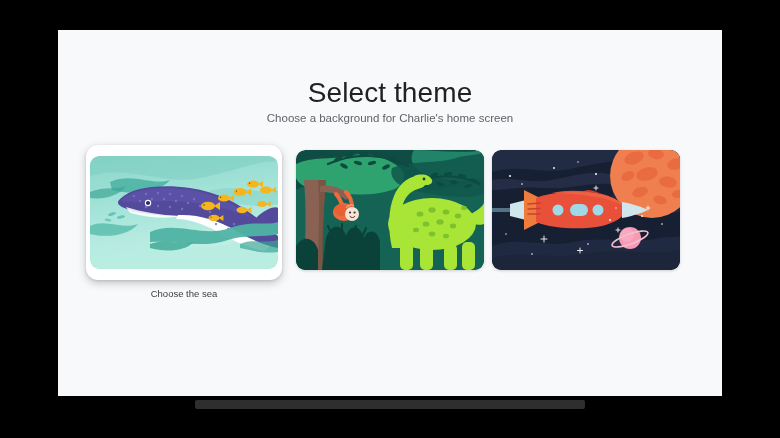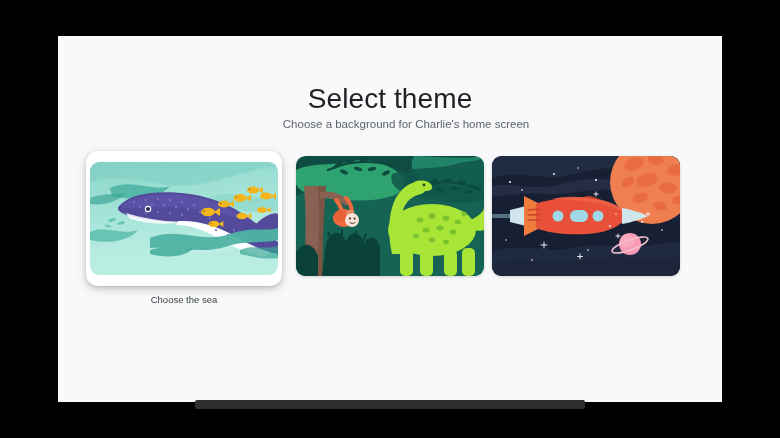--- a/index.html
+++ b/index.html
@@ -16,21 +16,21 @@
     position: relative;
     width: 780px;
     height: 438px;
     background: #000000;
   }
 
   
   .tv-screen {
     position: absolute;
     left: 58px;
-    top: 36px;
+    top: 30px;
     width: 664px;
     height: 366px;
     background: #f8f9fa;
     overflow: hidden;
   }
 
   .tv-stand {
     position: absolute;
     left: 195px;
     top: 400px;
@@ -55,21 +55,20 @@
 
   .page-subtitle {
     position: absolute;
     left: 0;
     top: 82px;
     width: 664px;
     text-align: center;
     font-size: 11.5px;
     font-weight: 400;
     color: #5f6368;
-    padding-left: 16px;
   }
 
   
   .themes-row {
     position: absolute;
     left: 0;
     top: 120px;
     width: 664px;
     height: 160px;
   }

